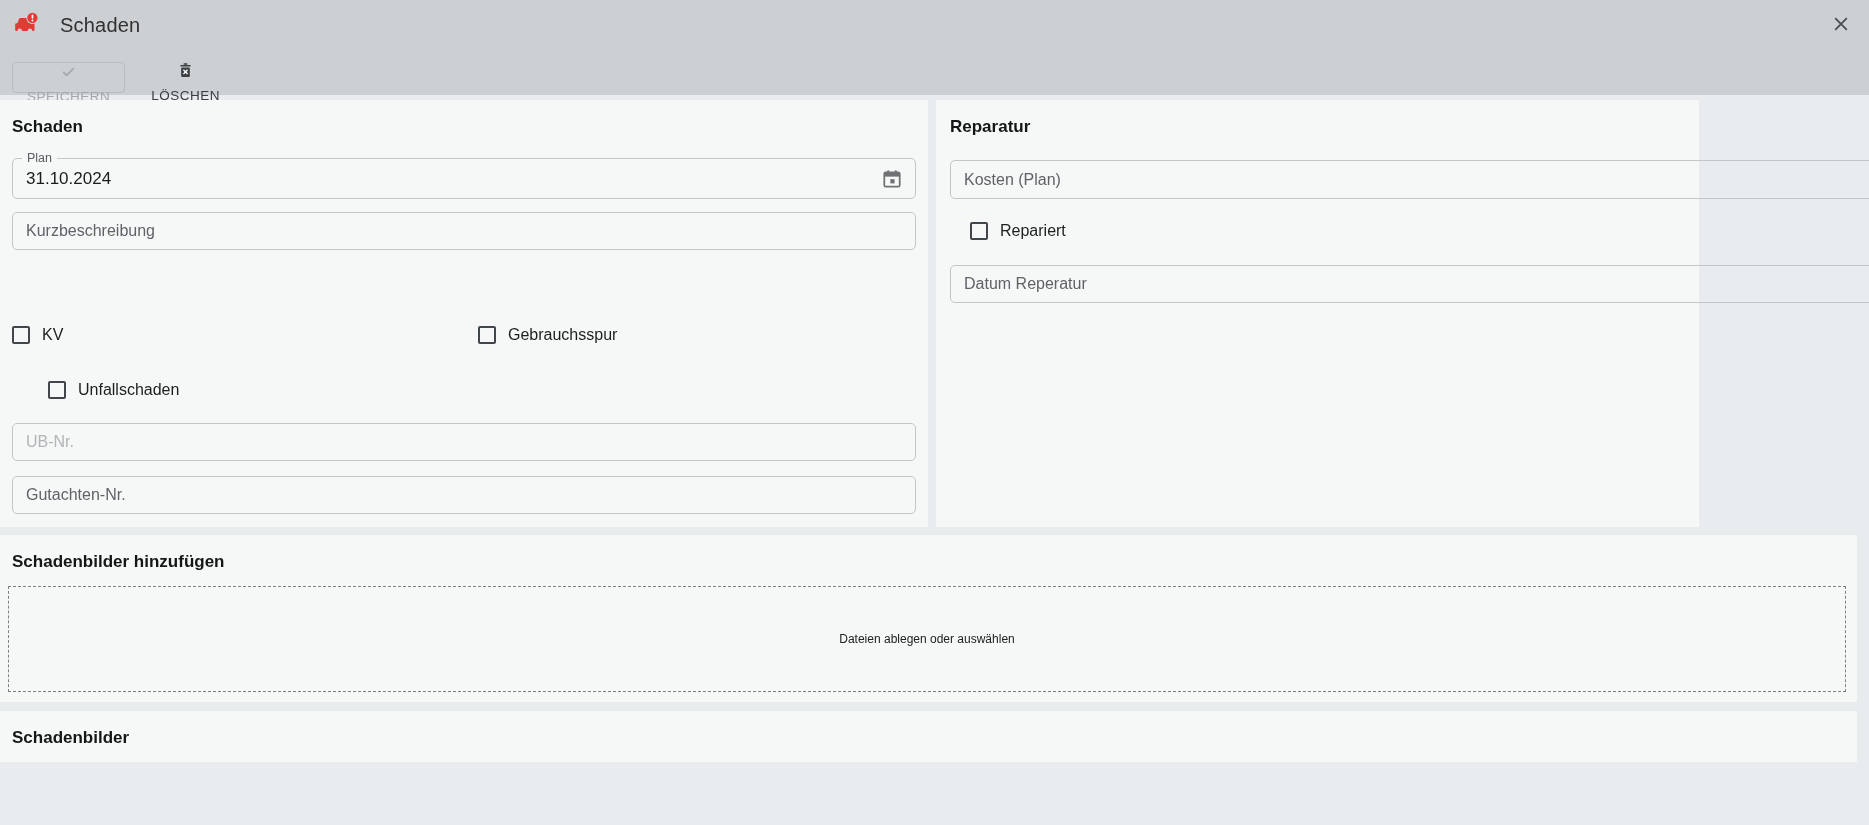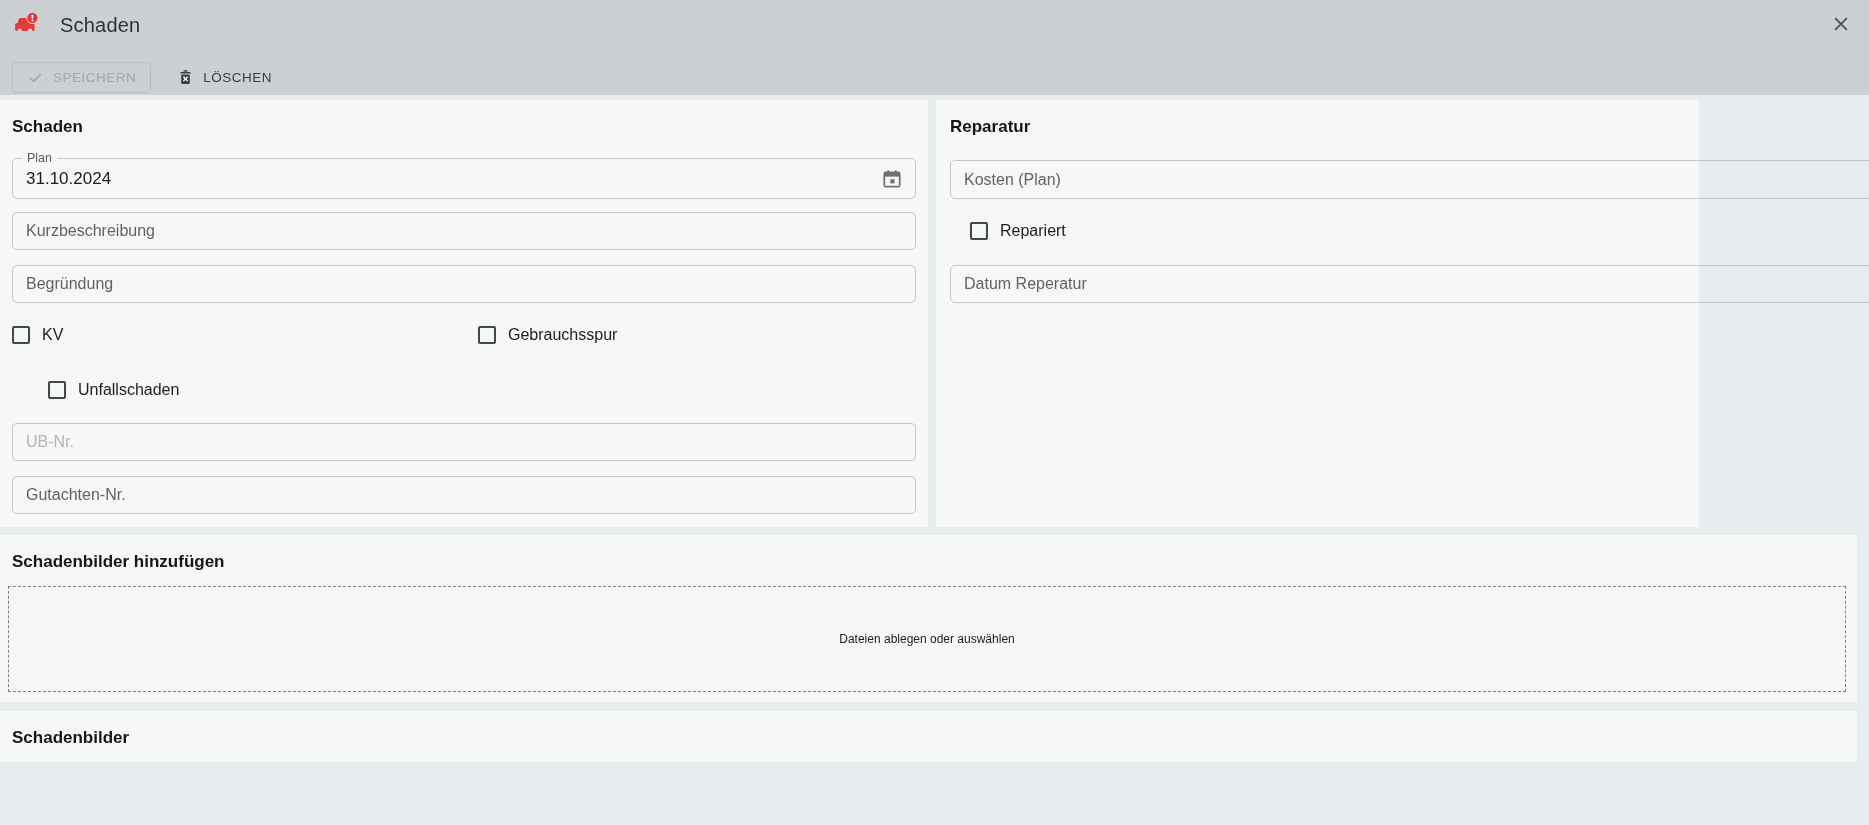--- a/index.html
+++ b/index.html
@@ -9,21 +9,21 @@
 
   
   .header-bar { position:absolute; left:0; top:0; width:1869px; height:95px; background:#cdd0d3; }
   .title-row { position:absolute; left:12px; top:8px; height:34px; display:flex; align-items:center; gap:20px; }
   .app-icon { width:28px; height:28px; display:block; }
   .page-title { font-size:20px; color:#2f3133; letter-spacing:0.2px; }
   .close-btn { position:absolute; right:16px; top:12px; width:24px; height:24px; display:flex; align-items:center; justify-content:center; cursor:pointer; }
 
   
   .toolbar { position:absolute; left:12px; top:62px; height:31px; display:flex; align-items:center; gap:12px; }
-  .btn { height:31px; display:flex; align-items:center; gap:9px; padding:0 14px; font-size:13.5px; letter-spacing:0.5px; border-radius:4px; white-space:nowrap; }
+  .btn { height:31px; display:flex; align-items:center; gap:9px; padding:0 14px; font-size:13.5px; letter-spacing:0.5px; border-radius:4px; white-space:nowrap;flex-direction:column; }
   .btn-save { border:1px solid #b9bdc0; color:#a4a8ab; background:transparent; cursor:default; }
   .btn-delete { border:none; color:#3a3d3f; background:transparent; cursor:pointer; font-weight:400; }
 
   
   .panel { position:absolute; background:#f6f7f7; }
   .panel-damage  { left:0;    top:100px; width:928px;  height:427px; }
   .panel-repair  { left:936px; top:100px; width:763px; height:427px; }
   .panel-upload  { left:0;    top:535px; width:1857px; height:167px; }
   .panel-gallery { left:0;    top:711px; width:1857px; height:51px;  }
   .section-title { position:absolute; left:12px; top:17px; font-size:17px; font-weight:700; color:#151617; }
@@ -131,23 +131,20 @@
           <rect x="15.0" y="2.6" width="2.1" height="3.2" fill="#6f7275"></rect>
           <rect x="10.2" y="12.2" width="4.6" height="4.6" fill="#6f7275"></rect>
         </svg>
       </span>
     </div>
 
     <div class="mat-field f-kurz">
       <input type="text" placeholder="Kurzbeschreibung" style="">
     </div>
 
-    <div class="mat-field f-begr">
-      <input type="text" placeholder="Begründung" style="">
-    </div>
 
     <div class="check-row c-kv">
       <span class="checkbox"></span>
       <span class="check-label">KV</span>
     </div>
     <div class="check-row c-gebrauch">
       <span class="checkbox"></span>
       <span class="check-label">Gebrauchsspur</span>
     </div>
     <div class="check-row c-unfall">

